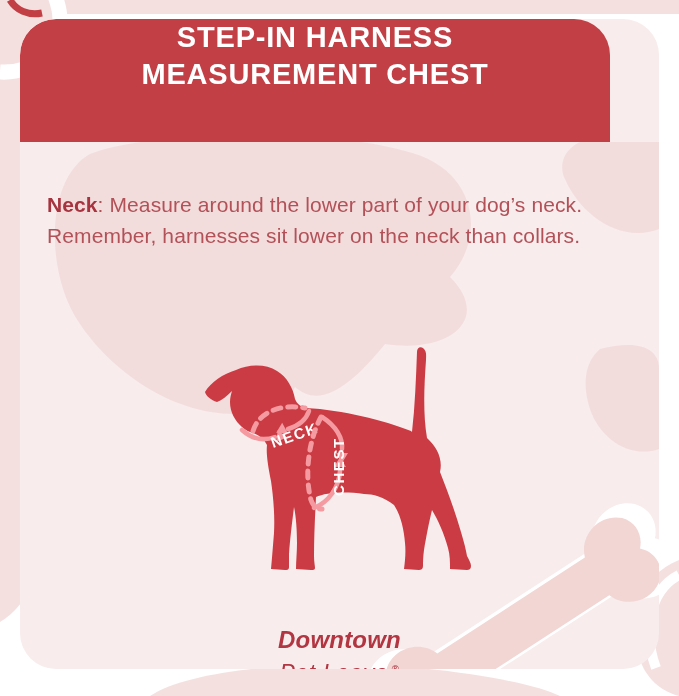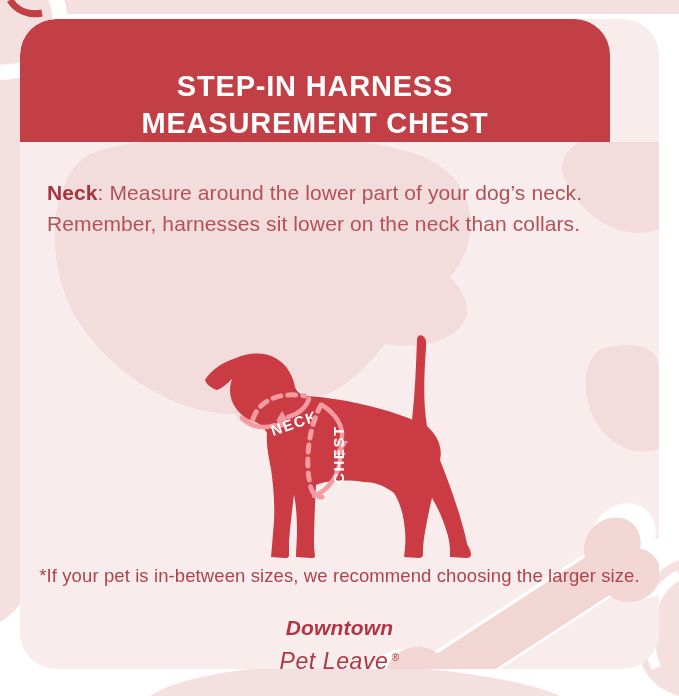--- a/index.html
+++ b/index.html
@@ -7,40 +7,40 @@
   .stage { position:relative; width:679px; height:696px; overflow:hidden; background:#ffffff; }
 
   .bg-svg { position:absolute; left:0; top:0; width:679px; height:696px; }
 
   .card { position:absolute; left:20px; top:19px; width:639px; height:650px;
           background:#f8ecec; border-radius:36px; overflow:hidden; }
   .card-deco { position:absolute; left:0; top:0; width:639px; height:650px; z-index:0; }
 
   .card-header { position:absolute; left:0; top:0; width:590px; height:123px;
                  background:#c23f45; border-radius:36px 36px 0 0; z-index:2;
-                 display:flex; flex-direction:column; align-items:center; justify-content:flex-end; }
+                 display:flex; flex-direction:column; align-items:center; justify-content:flex-start; }
   .card-header .hline { color:#ffffff; font-size:29px; font-weight:800;
                         letter-spacing:0.8px; line-height:37px; text-align:center; }
 
-  .content { position:absolute; left:0; top:0; width:639px; height:650px; z-index:1; }
+  .content { position:absolute; left:0; top:12px; width:639px; height:650px; z-index:1; }
 
   .para { position:absolute; left:27px; width:595px; font-size:21px; line-height:31px;
           color:#b25158; letter-spacing:0.1px; }
   .para b { color:#a7333f; font-weight:800; }
   .para-neck { top:158px; }
   .para-chest { top:230px; }
 
   .dog-figure { position:absolute; left:158px; top:313px; width:330px; height:230px; }
 
   .footnote { position:absolute; left:0; top:546px; width:639px; text-align:center;
               font-size:18.5px; color:#ad444b; letter-spacing:0.1px; }
 
   .logo { position:absolute; left:0; top:592px; width:639px; text-align:center; z-index:3;
           color:#b23542; font-style:italic; }
-  .logo .brand-name { font-size:21px; font-weight:800; letter-spacing:0.2px; line-height:34px; }
+  .logo .brand-name { font-size:24px; font-weight:800; letter-spacing:0.2px; line-height:34px; }
   .logo .brand-sub  { font-size:23px; font-weight:500; letter-spacing:0.6px; line-height:25px; }
   .logo .brand-reg  { font-size:10px; vertical-align:8px; margin-left:3px; }
 
   .diagram-label { fill:#ffffff; font-weight:800; font-size:15px; letter-spacing:1.6px;
                    font-family:"Liberation Sans", sans-serif; }
 </style>
 </head>
 <body>
 
 <div class="stage">
@@ -145,21 +145,20 @@
         <text class="diagram-label" transform="translate(95,104) rotate(-19)">NECK</text>
 
         <path d="M 143,73 C 131,95 126,130 133,156 C 135,162 139,165 144,165" fill="none" stroke="#f49aa0" stroke-width="5" stroke-dasharray="7 7" stroke-linecap="round"></path>
         <path d="M 144,73 C 158,82 165,94 164,105" fill="none" stroke="#f49aa0" stroke-width="4.5" stroke-linecap="round"></path>
         <path d="M 136,164 C 151,158 161,143 162,127" fill="none" stroke="#f49aa0" stroke-width="4.5" stroke-linecap="round"></path>
         <path d="M0,-6 L10,0 L0,6 Z" transform="translate(164,109) rotate(90)" fill="#f49aa0"></path>
         <path d="M0,-6 L10,0 L0,6 Z" transform="translate(162,123) rotate(-90)" fill="#f49aa0"></path>
         <text class="diagram-label" transform="translate(166,152) rotate(-90)">CHEST</text>
       </svg>
 
-      <div class="footnote">*If your pet is in-between sizes, we recommend choosing the larger size.</div>
 
       <div class="logo">
         <div class="brand-name">Downtown</div>
         <div class="brand-sub"><span>Pet Leave</span><span class="brand-reg">®</span></div>
       </div>
 
     </div>
   </div>
 </div>
 

